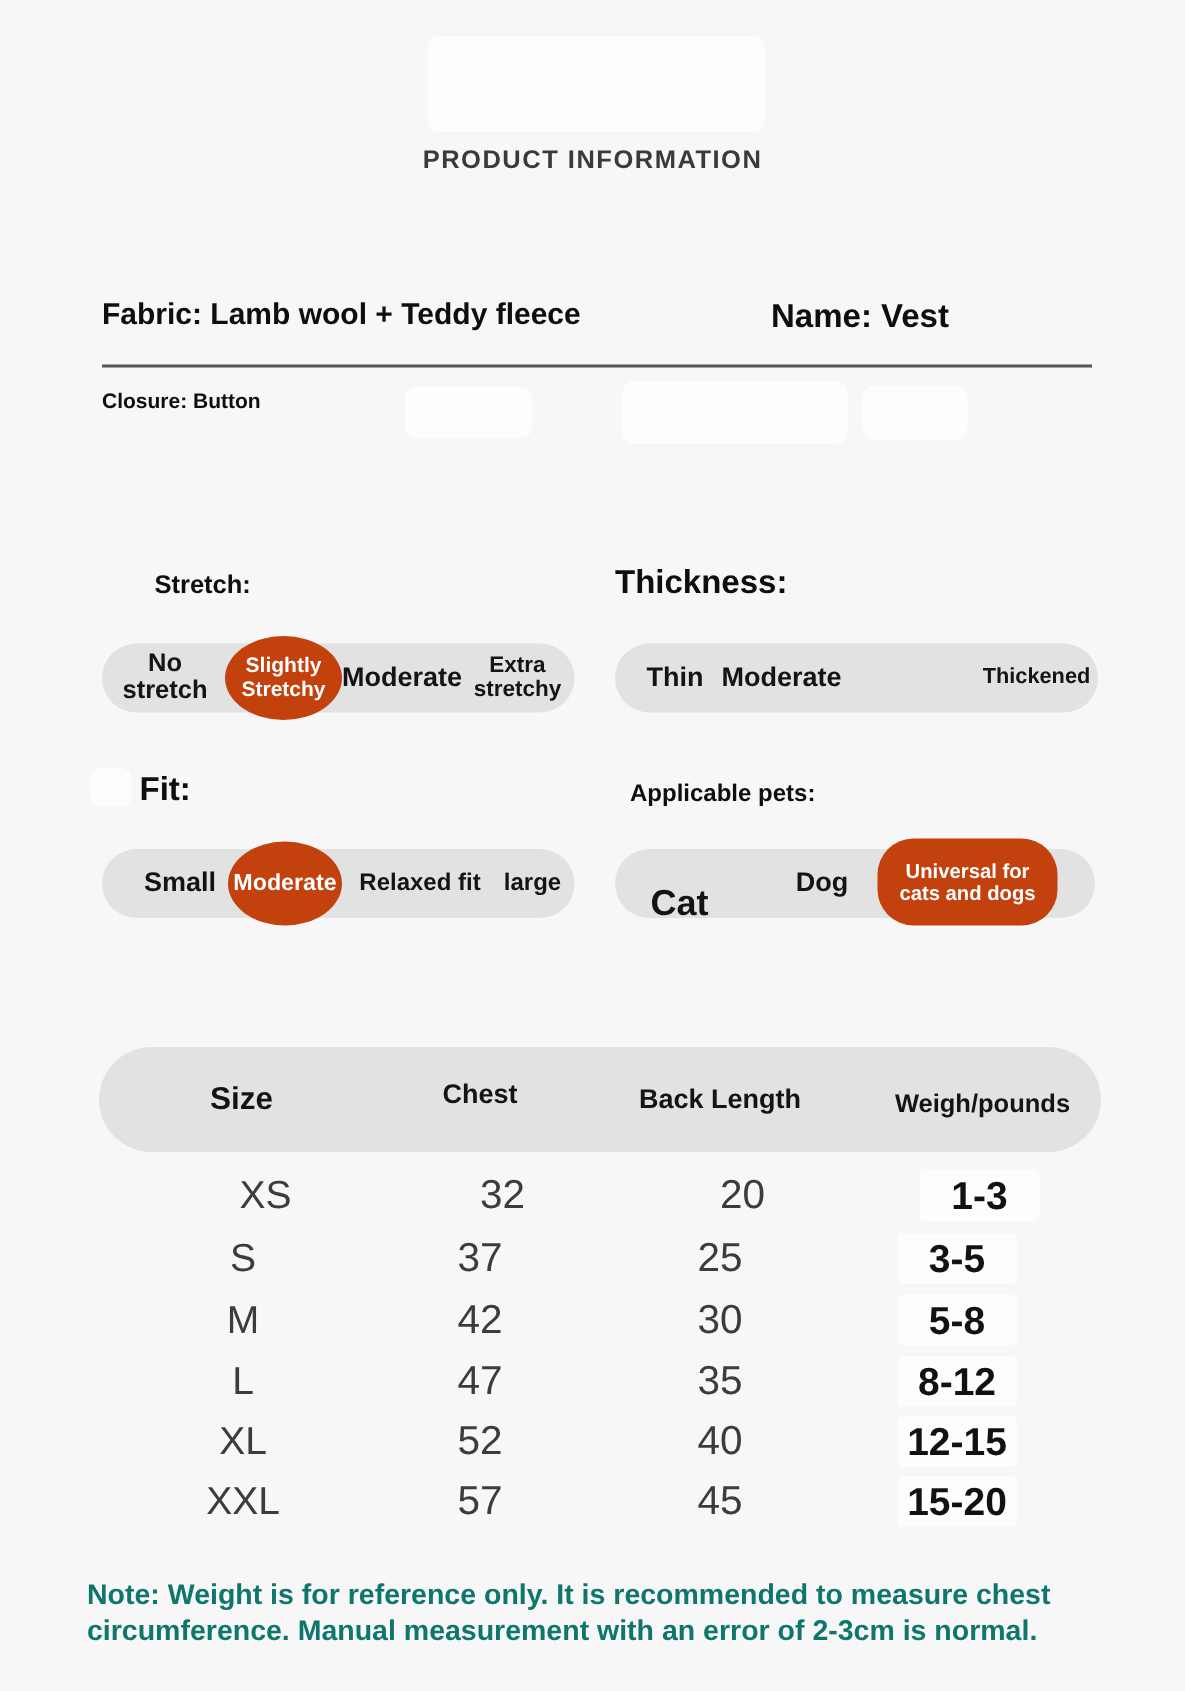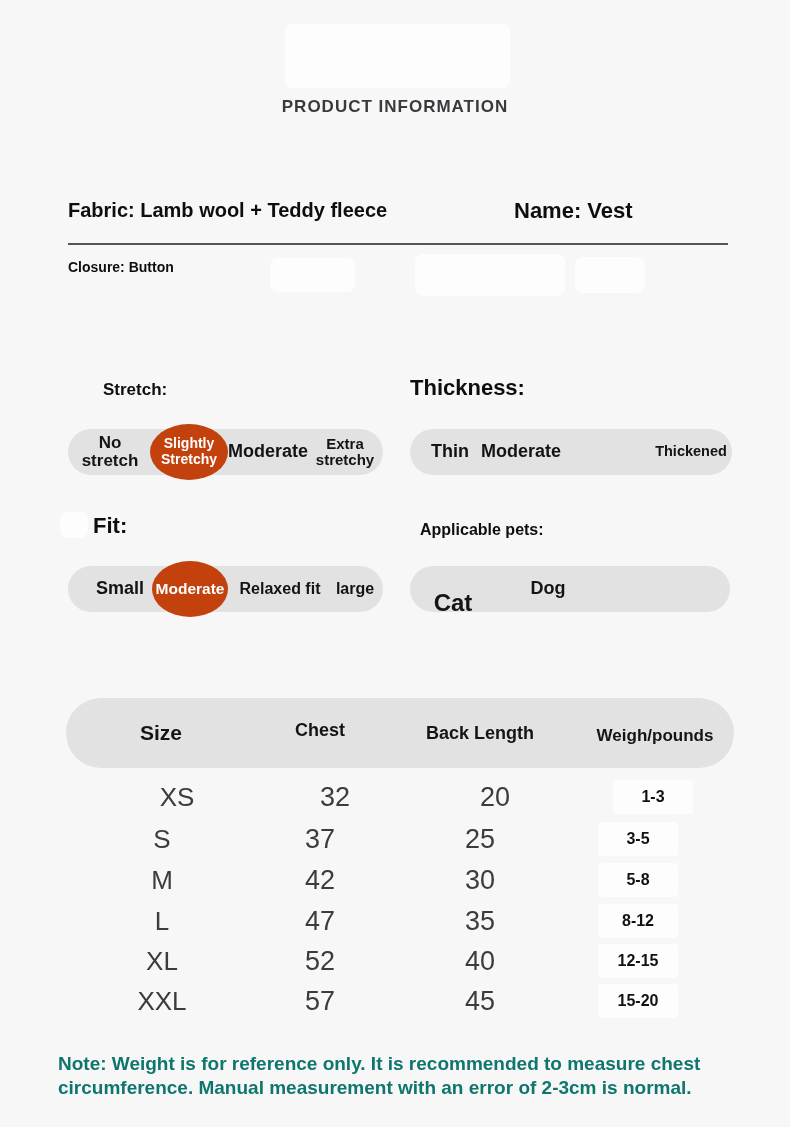--- a/index.html
+++ b/index.html
@@ -49,21 +49,21 @@
   .t-cell{
     position:absolute;top:50%;transform:translate(-50%,-50%);
     font-size:27px;color:#3c3c3c;white-space:nowrap;text-align:center;
   }
   .c-size{left:162px;font-size:26px;}
   .c-chest{left:320px;}
   .c-back{left:480px;}
   .c-weight{
     left:638px;width:80px;height:34px;background:#fdfdfd;border-radius:4px;
     display:flex;align-items:center;justify-content:center;
-    font-size:16px;font-weight:bold;color:#111;
+    font-size:26px;font-weight:bold;color:#111;
   }
   .note{
     position:absolute;left:58px;top:1052px;width:712px;
     font-size:19px;font-weight:bold;color:#0f766e;line-height:1.26;
   }
 </style>
 </head>
 <body>
 
 <div class="ghost" style="left:285px;top:24px;width:225px;height:64px;"></div>
@@ -105,20 +105,23 @@
     <span>Moderate</span>
   </div>
   <span class="opt" style="left:212px;font-size:16px;">Relaxed fit</span>
   <span class="opt" style="left:287px;font-size:16px;">large</span>
 </div>
 
 <div class="sel-label" style="left:420px;top:521px;font-size:16px;">Applicable pets:</div>
 <div class="pill" style="left:410px;top:566px;width:320px;">
   <span class="opt" style="left:43px;font-size:24px;margin-top:14px;">Cat</span>
   <span class="opt" style="left:138px;font-size:18px;">Dog</span>
+  <div class="opt-sel rect" style="left:175px;top:-7px;width:120px;height:58px;font-size:13.5px;">
+    <span style="width:112px;">Universal for cats and dogs</span>
+  </div>
 </div>
 
 <div class="table-head">
   <span class="th" style="left:95px;font-size:21px;">Size</span>
   <span class="th" style="left:254px;top:46%;font-size:18px;">Chest</span>
   <span class="th" style="left:414px;font-size:18px;">Back Length</span>
   <span class="th" style="left:589px;top:54%;font-size:17px;">Weigh/pounds</span>
 </div>
 
 <div class="t-row" style="top:777px;margin-left:15px;">

